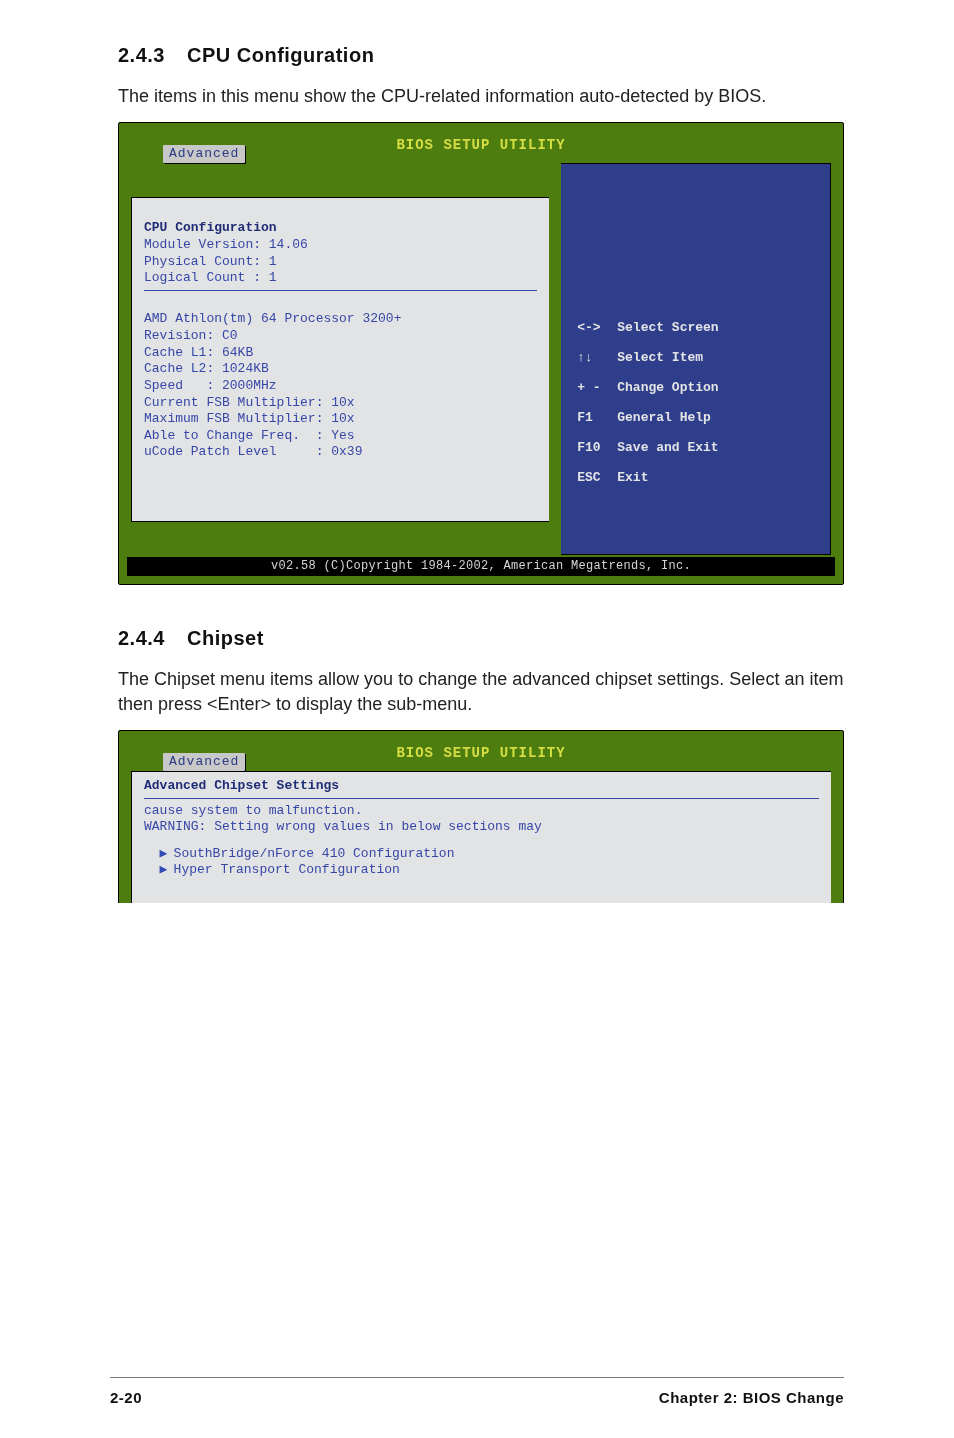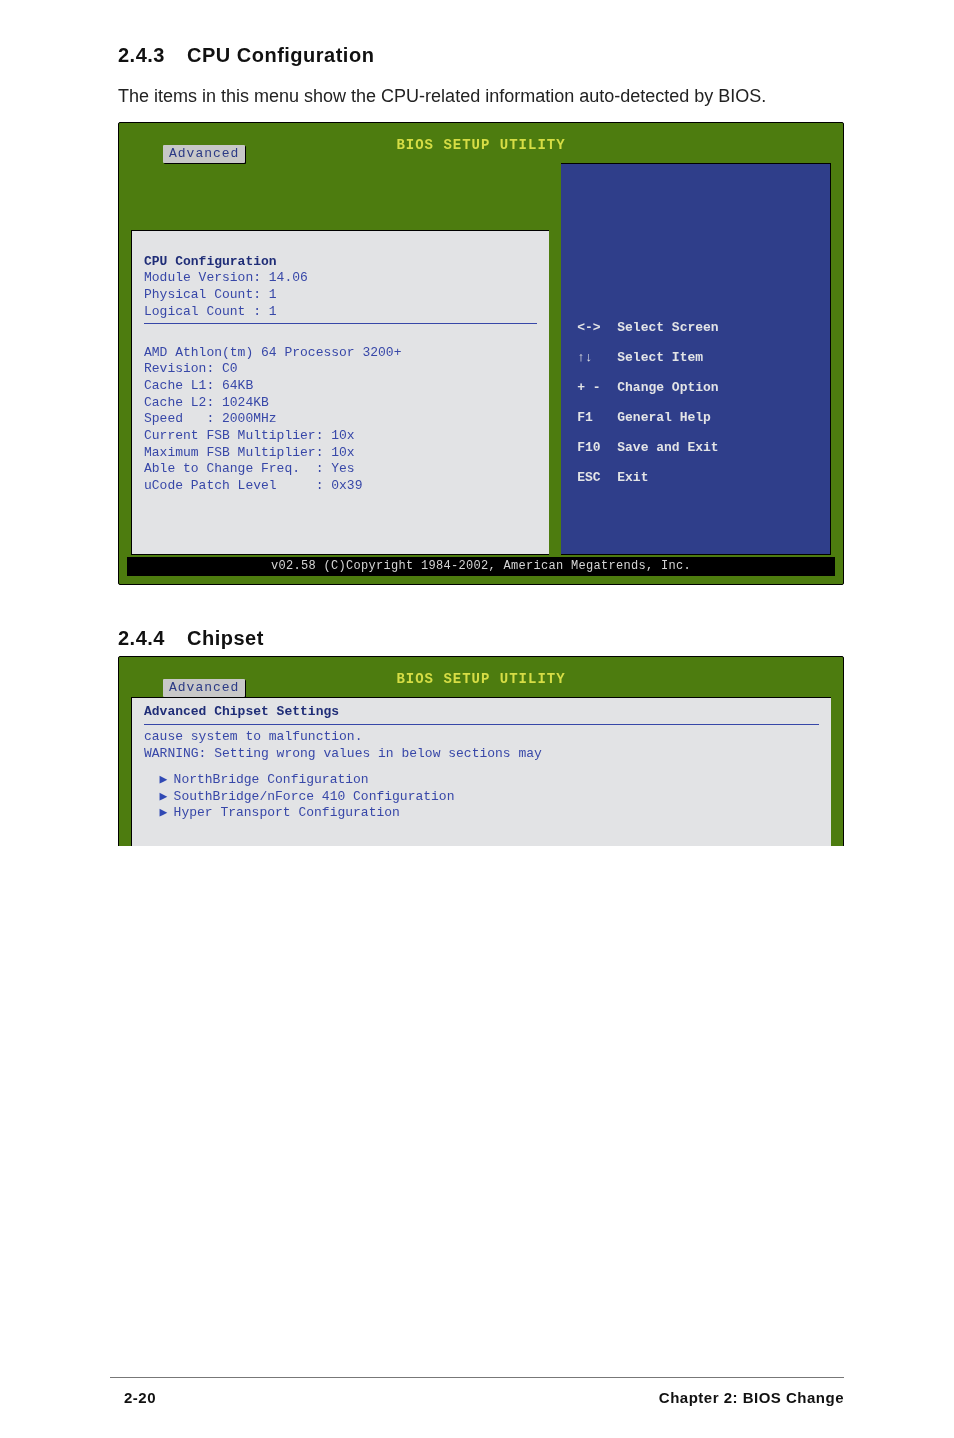--- a/index.html
+++ b/index.html
@@ -64,21 +64,21 @@
     color: #2b3a85;
     font-weight: normal;
     letter-spacing: 1px;
     font-size: 13px;
     padding: 1px 6px 2px 6px;
     border-radius: 1px;
     box-shadow: 1px 1px 0 #000;
   }
   .bios-body {
     display: flex;
-    align-items: flex-end;
+    align-items: center;
     padding: 4px 4px 2px 4px;
     gap: 12px;
   }
   .bios-left {
     flex: 1.62;
     background: #e2e3e5;
     border: 1px solid #000;
     border-right: none;
     color: #3747a8;
     padding: 6px 12px 10px 12px;
@@ -138,21 +138,21 @@
   
   .page-footer-line {
     position: absolute;
     left: 110px;
     right: 110px;
     bottom: 60px;
     border-top: 1px solid #777;
   }
   .page-footer {
     position: absolute;
-    left: 124px;
+    left: 110px;
     right: 110px;
     bottom: 32px;
     display: flex;
     justify-content: space-between;
     font-family: "Trebuchet MS", Arial, sans-serif;
     font-size: 15px;
     font-weight: bold;
     letter-spacing: 0.5px;
     color: #111;
   }
@@ -203,35 +203,35 @@
       </div>
     </div>
     <div class="bios-footer">v02.58 (C)Copyright 1984-2002, American Megatrends, Inc.</div>
   </div>
 
   <div class="spacer-after-first"></div>
 
   <h2 class="section-heading">
     <span class="section-num">2.4.4</span><span>Chipset</span>
   </h2>
+  <p class="body-text">The Chipset menu items allow you to change the advanced chipset settings. Select an item then press &lt;Enter&gt; to display the sub-menu.</p>
 
   <div class="torn-wrapper">
     <div class="bios-outer bios2">
       <div class="bios-titlebar">
         <span class="bios-title-text">BIOS SETUP UTILITY</span>
         <span class="bios-tab">Advanced</span>
       </div>
       <div class="bios-body">
         <div class="bios-left" style="white-space:normal;">
           <div style="color:#1f2d77;font-weight:bold;white-space:pre;">Advanced Chipset Settings</div>
           <hr class="bios-divider">
           <div style="white-space:pre;">cause system to malfunction.</div>
           <div style="white-space:pre;">WARNING: Setting wrong values in below sections may</div>
           <div style="height:10px;"></div>
-          <div style="white-space:pre;">  <span class="arrow-icon">▶</span><span>NorthBridge Configuration</span></div>
           <div style="white-space:pre;">  <span class="arrow-icon">▶</span><span>SouthBridge/nForce 410 Configuration</span></div>
           <div style="white-space:pre;">  <span class="arrow-icon">▶</span><span>Hyper Transport Configuration</span></div>
           <div style="height:30px;"></div>
         </div>
       </div>
     </div>
 
     <div class="torn-mask">
       <svg viewBox="0 0 740 30" preserveAspectRatio="none">
         <path d="M0,30 L0,14 Q40,2 90,16 Q150,28 210,10 Q270,0 330,18 Q400,30 460,10 Q520,0 580,20 Q640,30 700,12 Q730,6 740,16 L740,30 Z" fill="#ffffff"></path>

